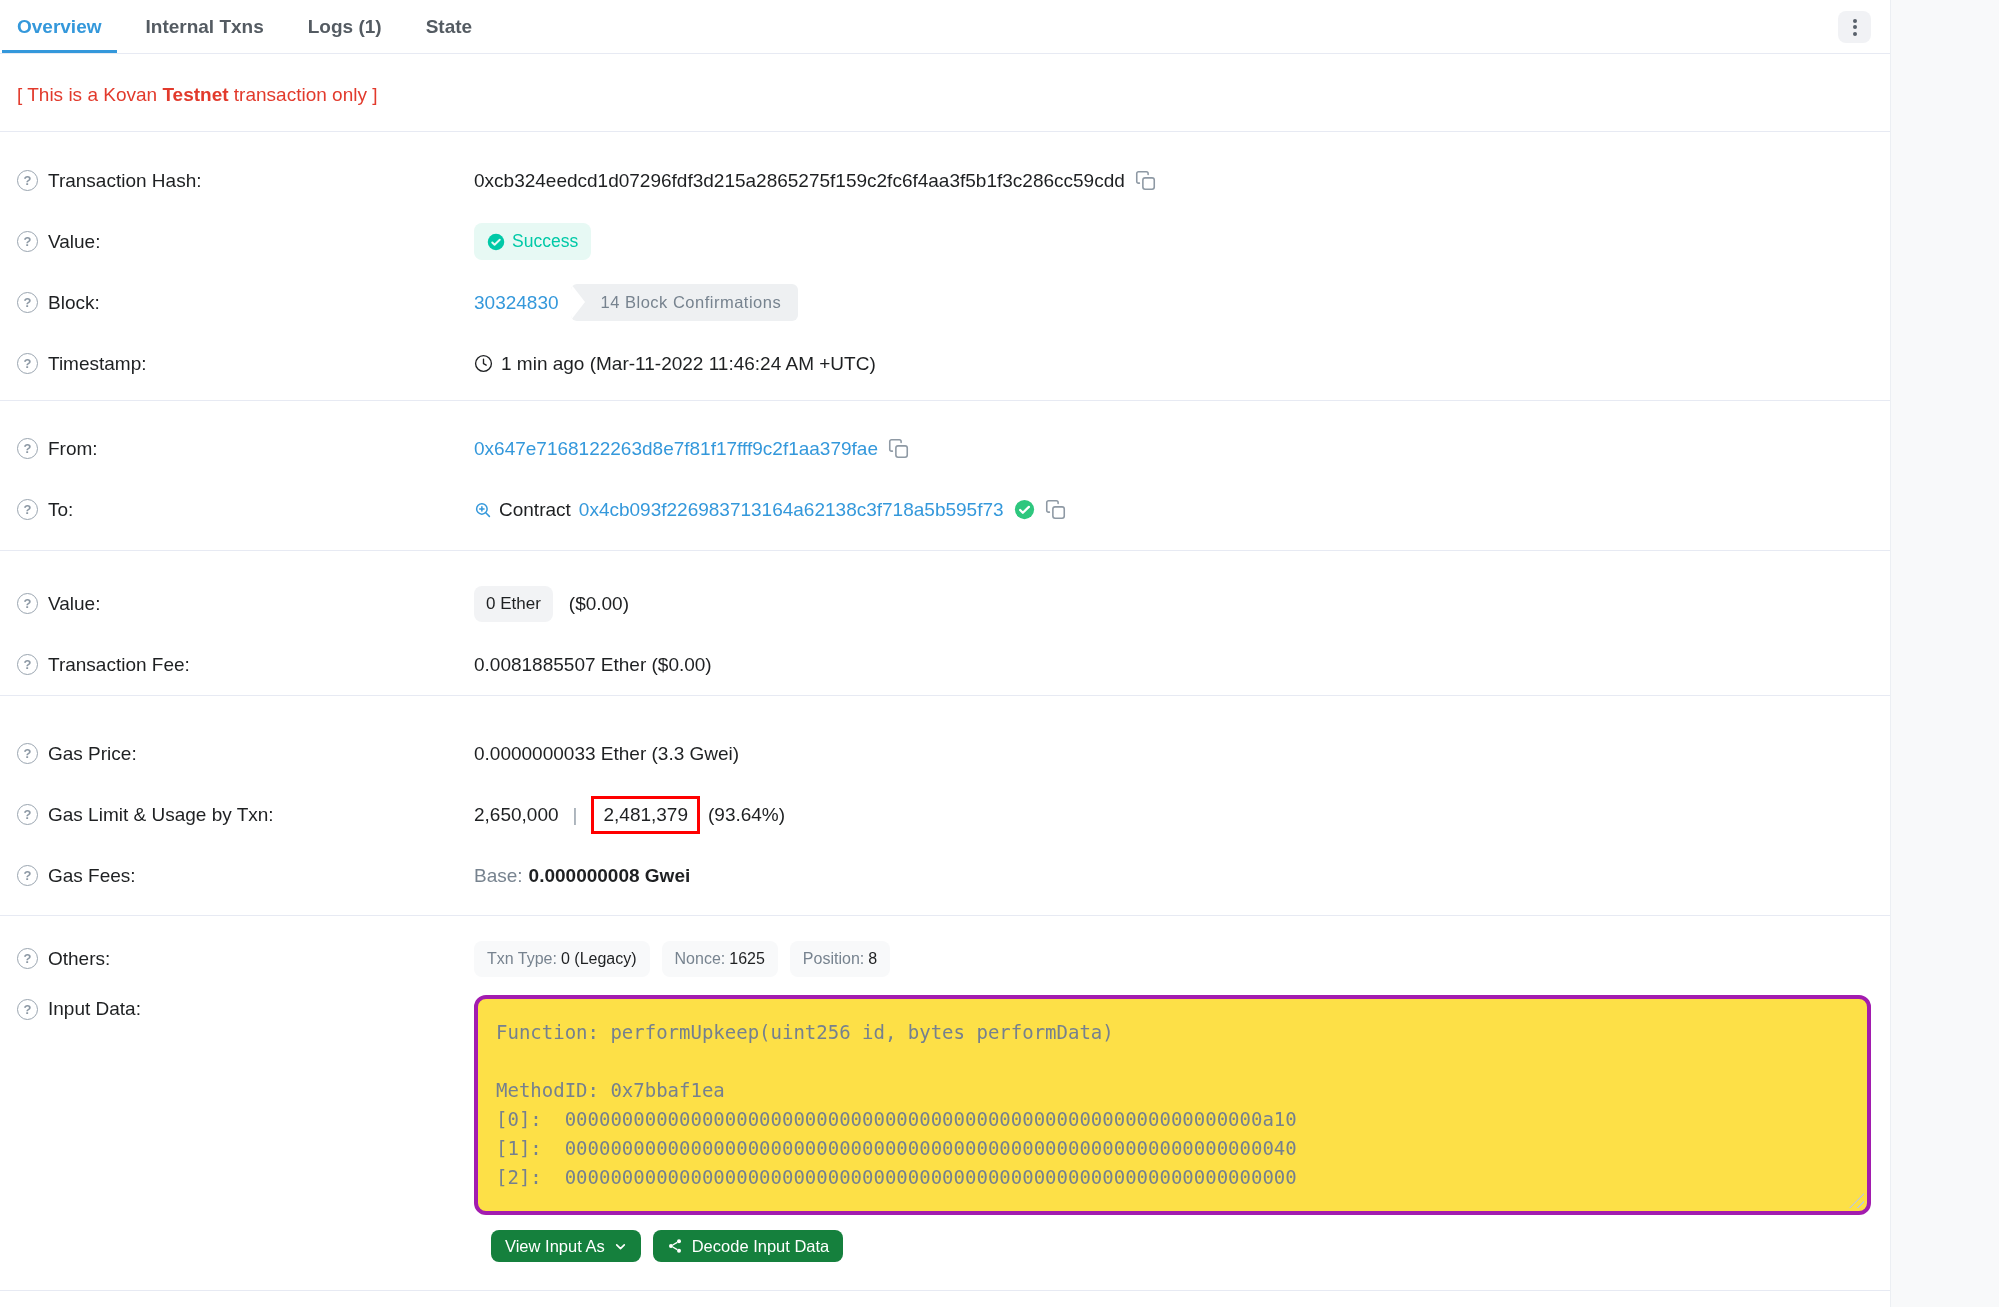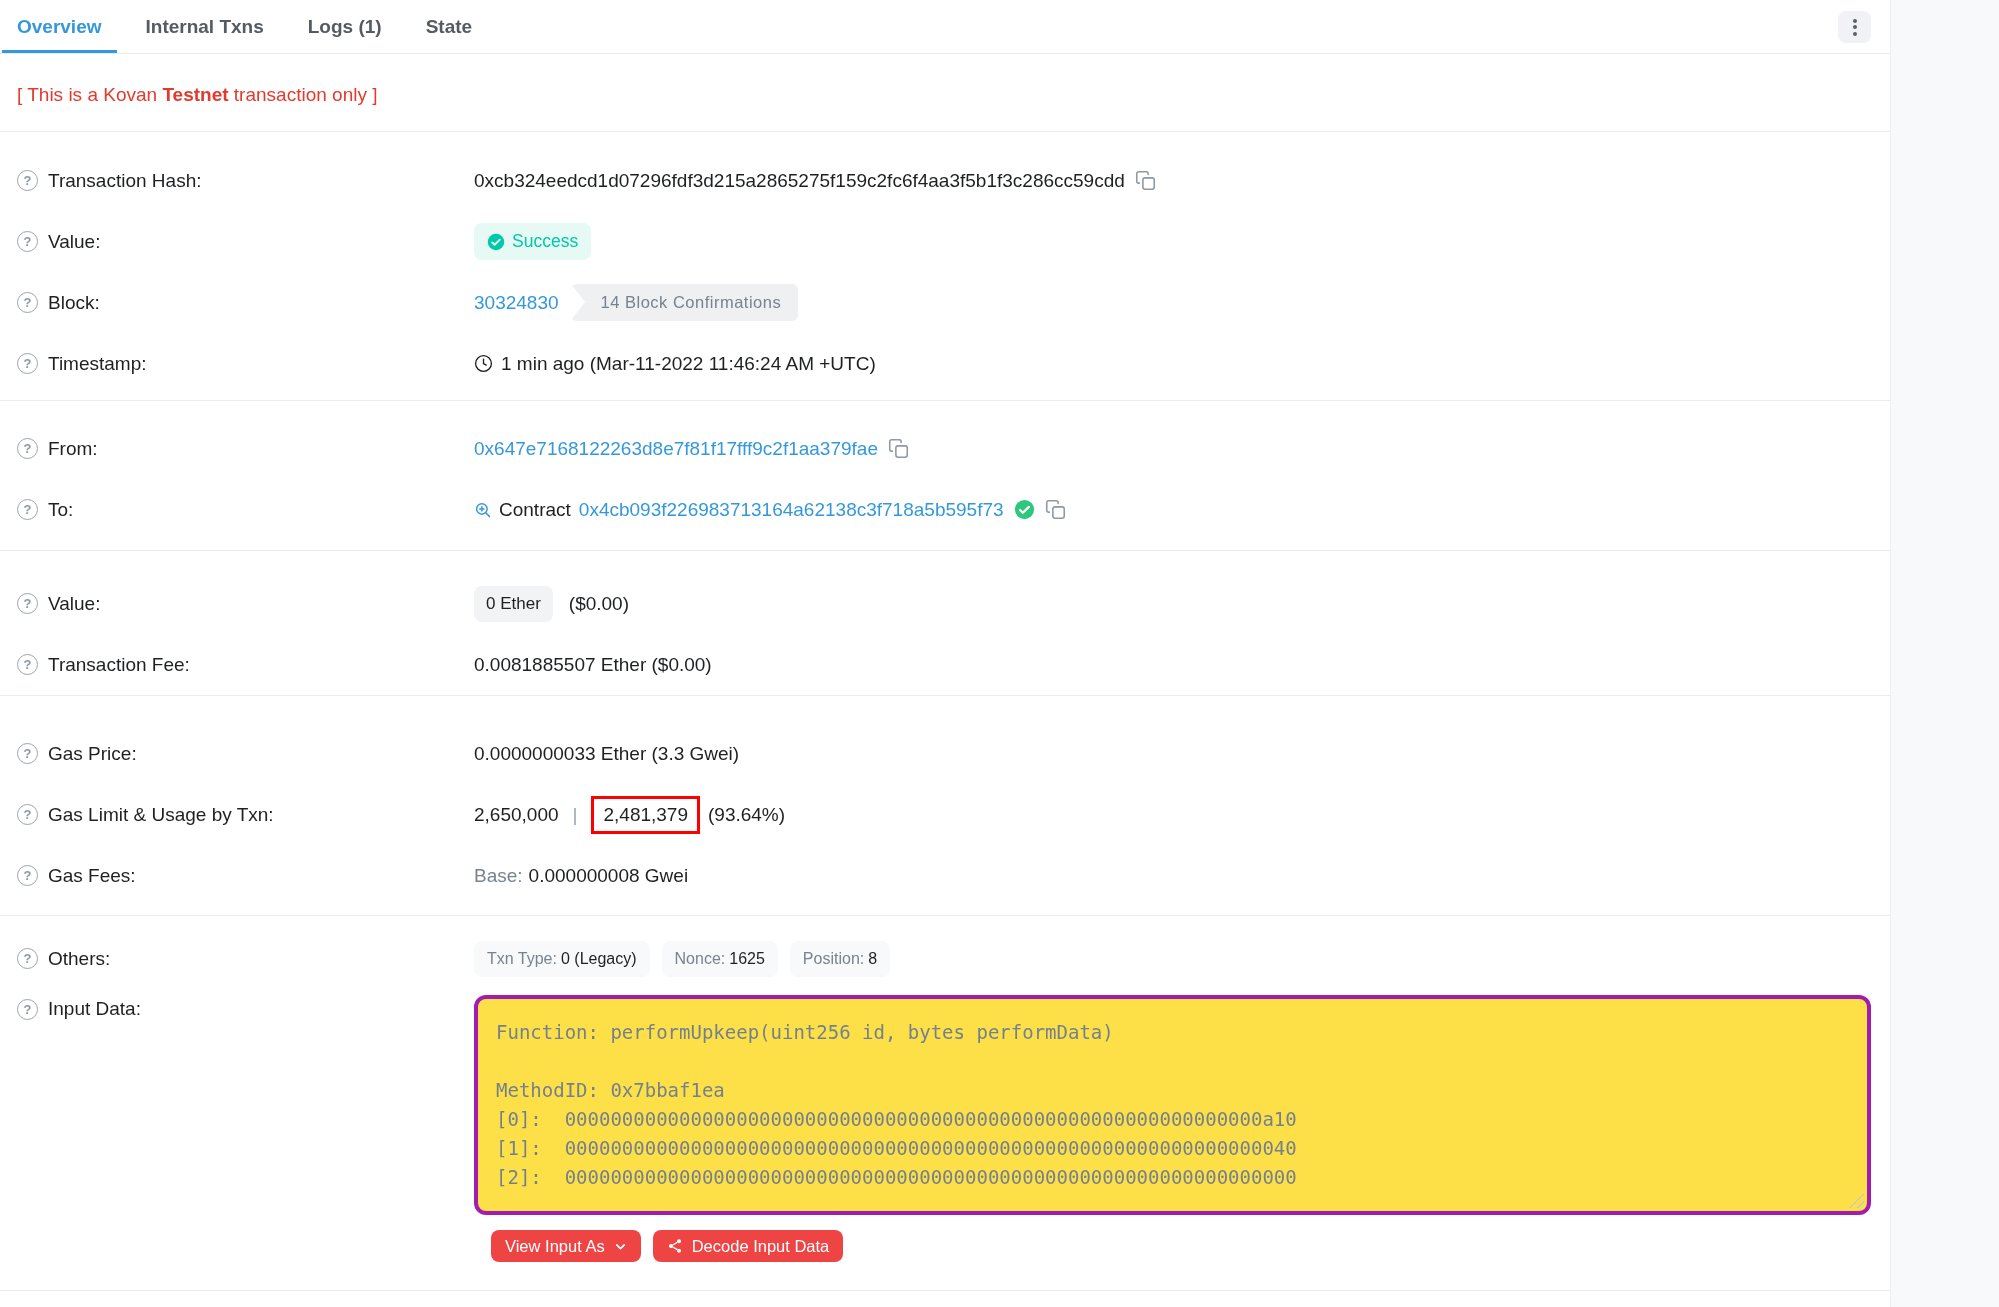--- a/index.html
+++ b/index.html
@@ -46,33 +46,33 @@
 
   
   .gray-badge { background:#f2f3f5; border-radius:8px; padding:8px 12px; font-size:17px; color:#1e2022; }
   .other-badge { background:#f8f9fa; border-radius:8px; padding:9px 13px; font-size:16px; margin-right:12px; }
   .other-badge .k { color:#77838f; }
   .other-badge .v { color:#1e2022; font-weight:500; margin-left:4px; }
 
   .sep-bar { color:#9aa4ad; margin:0 14px; }
   .red-box { border:3px solid #ff0000; padding:5px 9px; margin-right:8px; }
   .muted { color:#77838f; }
-  .bold-val { font-weight:400; margin-left:6px; }
+  .bold-val { font-weight:700; margin-left:6px; }
   .usd { margin-left:16px; }
 
   
   .input-row { display:flex; align-items:flex-start; margin-top:6px; padding-right:19px; }
   .input-row .row-label { margin-top:3px; }
   .input-box { position:relative; flex:1; background:#fde047; border:4px solid #a21caf; border-radius:12px; padding:19px 18px; font-family:"DejaVu Sans Mono", monospace; font-size:19px; line-height:29px; color:#75808f; overflow:hidden; }
   .code-line { white-space:pre; min-height:29px; }
   .input-box::after { content:""; position:absolute; right:3px; bottom:3px; width:15px; height:15px; clip-path:polygon(100% 0, 100% 100%, 0 100%); background:repeating-linear-gradient(135deg,#c3c9d2 0 1.6px,transparent 1.6px 5.2px); cursor:nwse-resize; }
 
   
   .btn-row { display:flex; gap:12px; margin:15px 0 0 491px; }
-  .btn { display:inline-flex; align-items:center; gap:9px; height:32px; padding:0 14px; background:#ef4444; color:#ffffff; font-size:16.5px; border:none; border-radius:8px; font-family:"Liberation Sans", sans-serif; cursor:pointer; }
+  .btn { display:inline-flex; align-items:center; gap:9px; height:32px; padding:0 14px; background:#15803d; color:#ffffff; font-size:16.5px; border:none; border-radius:8px; font-family:"Liberation Sans", sans-serif; cursor:pointer; }
   .d6 { margin-top:28px; }
 </style>
 </head>
 <body>
 
 <div class="page">
   <div class="right-gutter"></div>
 
   <div class="card">
 

